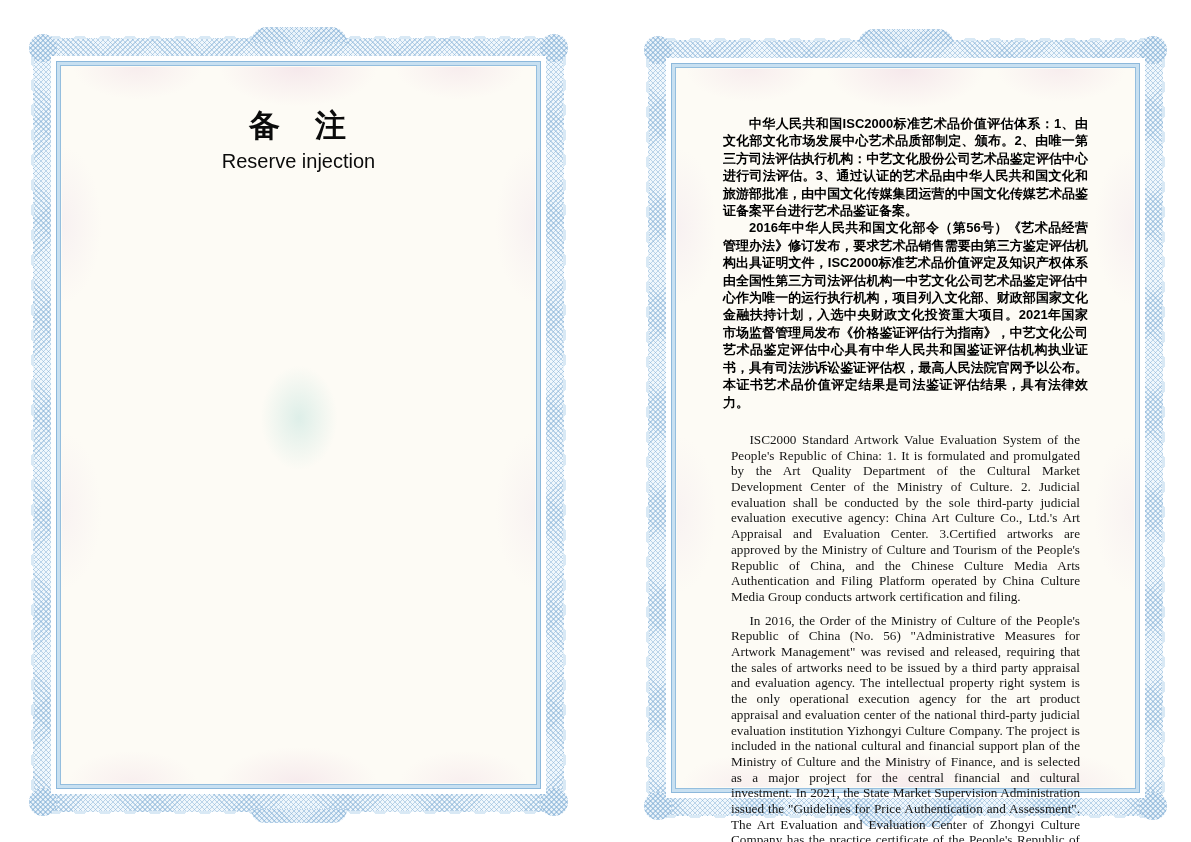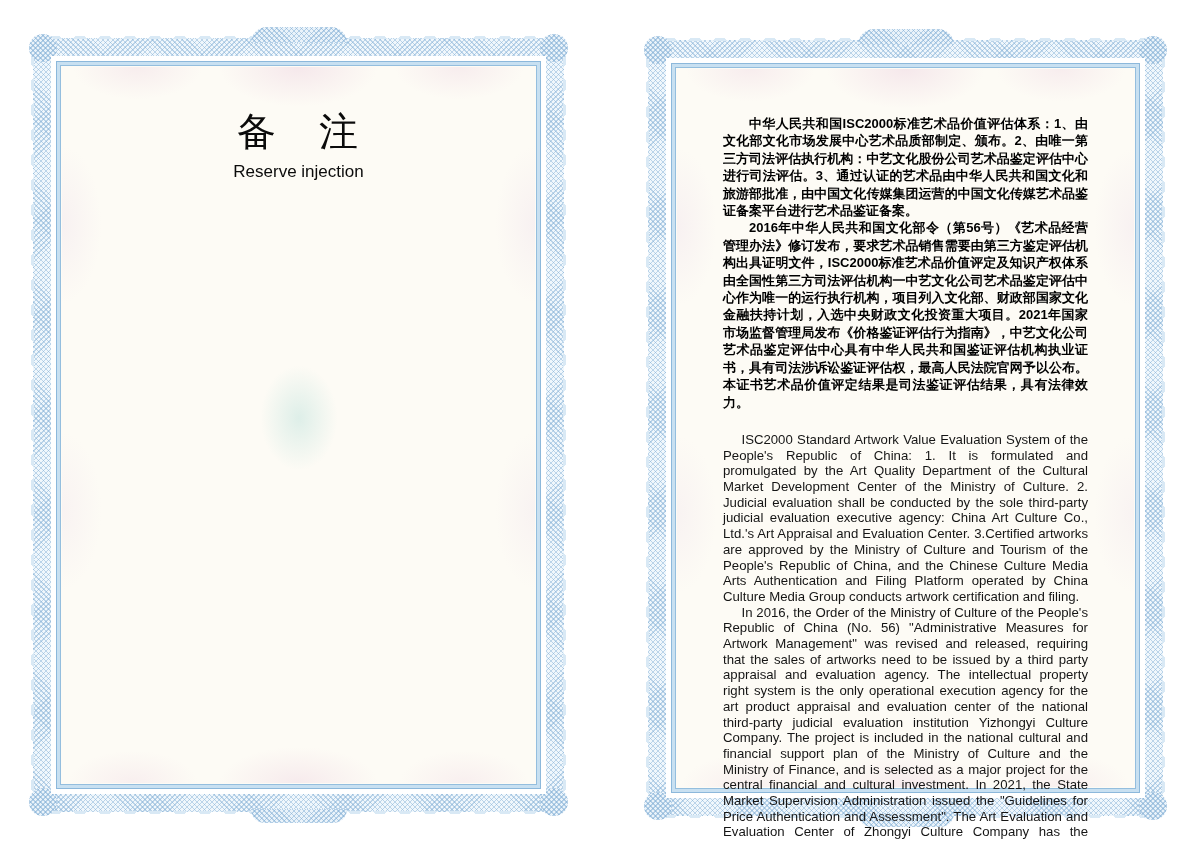--- a/index.html
+++ b/index.html
@@ -75,39 +75,39 @@
       radial-gradient(90px 45px  at 15% 100%, rgba(231,196,217,0.22), rgba(255,255,255,0) 72%),
       radial-gradient(90px 45px  at 85% 100%, rgba(231,196,217,0.22), rgba(255,255,255,0) 72%);
   }
   .page-left .inner{text-align:center;}
   .watermark{
     position:absolute;left:50%;top:49%;width:110px;height:150px;
     transform:translate(-50%,-50%);pointer-events:none;
     background:radial-gradient(55px 75px at 50% 50%, rgba(196,228,222,0.55), rgba(255,255,255,0) 70%);
   }
   .remark-title{
-    margin-top:38px;font-size:39px;font-weight:400;letter-spacing:2px;
+    margin-top:38px;font-size:31px;font-weight:700;letter-spacing:2px;
     color:#0b0b0b;font-family:"Liberation Sans",sans-serif;
   }
   .remark-sub{
-    margin-top:3px;font-size:17px;color:#0b0b0b;
+    margin-top:3px;font-size:20px;color:#0b0b0b;
     font-family:"Liberation Sans",sans-serif;
   }
 
   .textcol{position:absolute;left:46px;right:46px;top:46px;}
   p.cn{
     margin:0;font-size:13px;line-height:17.4px;font-weight:700;color:#000;
     text-align:justify;text-indent:2em;
     font-family:"Liberation Sans",sans-serif;
   }
   .en-block{margin-top:21px;}
   p.en{
-    margin:0;font-size:13.2px;line-height:15.7px;color:#151515;
+    margin:8px;font-size:13.2px;line-height:15.7px;color:#151515;
     text-align:justify;text-indent:1.4em;
-    font-family:Liberation Sans, sans-serif;
+    font-family:Liberation Serif, serif;
   }
 </style>
 </head>
 <body>
 
 <div>
 
   <div class="page page-left">
     <div class="mesh">
       <div class="wave t"></div>

